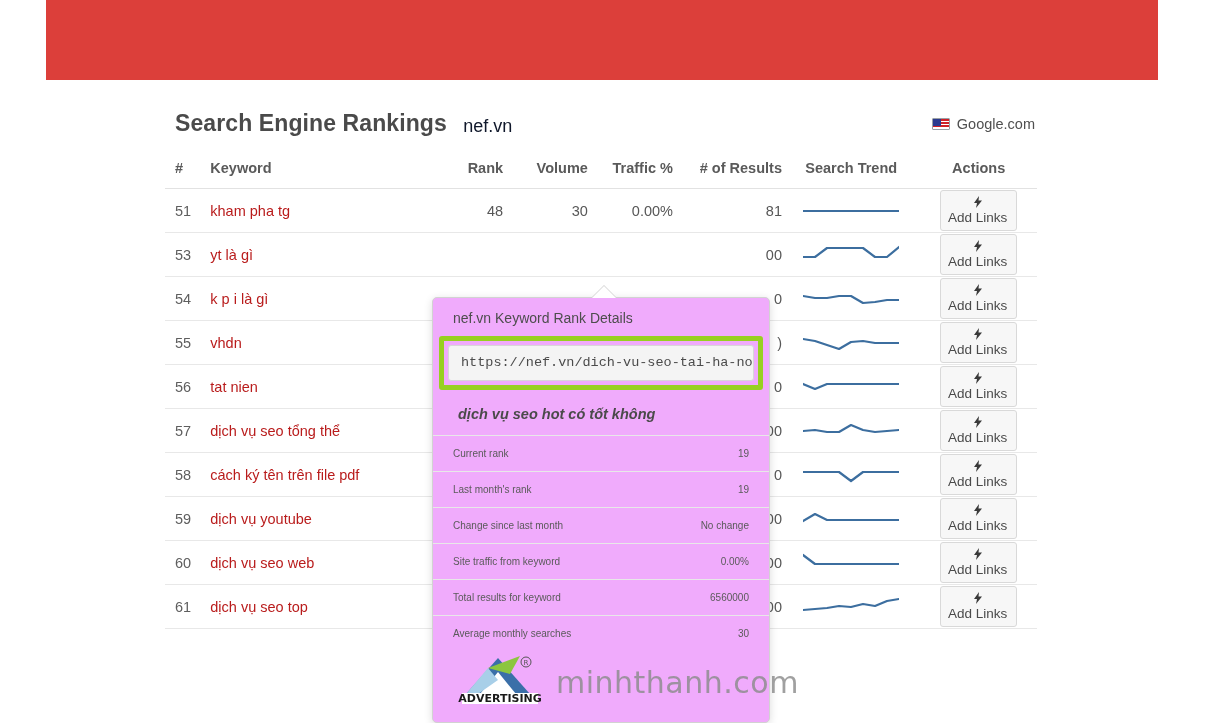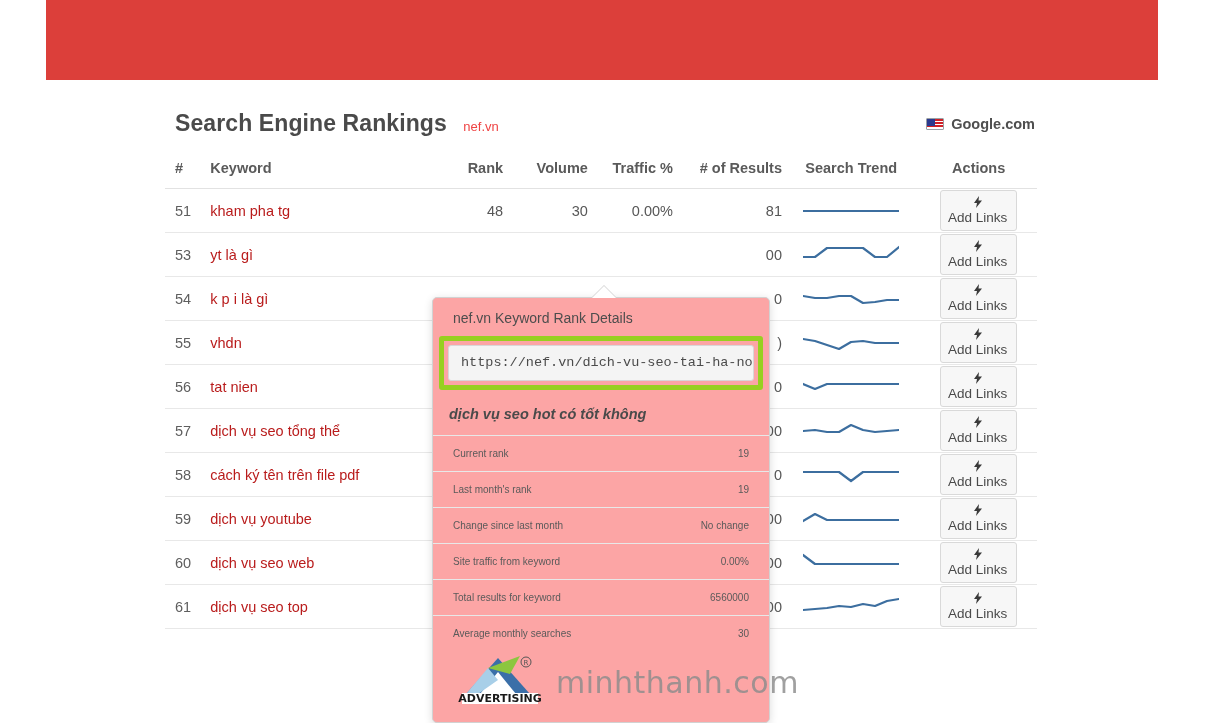--- a/index.html
+++ b/index.html
@@ -25,27 +25,27 @@
   .title-row {
     position: absolute; left: 175px; top: 30px; width: 860px; height: 36px;
   }
   .page-title {
     display: inline-block;
     font-size: 23px; font-weight: 700; color: #4a4a4a;
     letter-spacing: .1px; vertical-align: middle;
   }
   .title-domain {
     display: inline-block; margin-left: 12px;
-    font-size: 13px; color: #ef4444; vertical-align: middle;
+    font-size: 18px; color: #0f172a; vertical-align: middle;
     position: relative; top: 3px;
   }
   .engine-badge {
     position: absolute; right: 0; top: 6px;
     font-size: 14.5px; color: #4f4f4f;
-    display: flex; align-items: center; gap: 7px; font-weight: bold;
+    display: flex; align-items: center; gap: 7px;
   }
   .flag-icon {
     width: 18px; height: 12px; display: inline-block; position: relative;
     border: 1px solid #9aa0a6; overflow: hidden; background: #fff;
     border-radius: 1px;
   }
   .flag-icon .stripes {
     position: absolute; inset: 0;
     background: repeating-linear-gradient(
       to bottom,
@@ -106,21 +106,21 @@
     cursor: pointer; white-space: nowrap;
     line-height: 1;
     flex-direction: column;
   }
   .bolt { font-size: 12px; line-height: 1; color: #3a3a3a; position: relative; top: .5px; }
 
   
   .popup {
     position: absolute; left: 432px; top: 297px;
     width: 338px; height: 426px;
-    background: #fca5a5;
+    background: #f0abfc;
     border: 1px solid #d2d2d2;
     border-radius: 5px;
     box-shadow: 0 2px 9px rgba(0,0,0,.14);
     z-index: 40;
     overflow: hidden;
   }
   .popup-arrow {
     position: absolute; left: 592px; top: 286px;
     width: 0; height: 0; z-index: 41;
     border-left: 12px solid transparent;
@@ -143,21 +143,21 @@
     border: 1px solid #d8d8d8;
     border-radius: 3px;
     margin: 4px;
     padding: 9px 10px 10px 12px;
     font-family: "Liberation Mono", monospace;
     font-size: 13.5px;
     color: #4b4b4b;
     white-space: nowrap; overflow: hidden;
   }
   .popup-kw {
-    padding: 16px 20px 13px 16px;
+    padding: 16px 20px 13px 25px;
     font-size: 14.5px; font-weight: bold; font-style: italic;
     color: #4a4a4a;
   }
   .popup-table { width: 100%; border-collapse: collapse; }
   .popup-table tr { border-top: 1px solid #e8e8e8; }
   .popup-table td {
     padding: 12px 0 12px 0; font-size: 10px; color: #5a5a5a; margin-left: 30px;
   }
   .popup-table td.pk { padding-left: 20px; text-align: left; }
   .popup-table td.pv { padding-right: 20px; text-align: right; }

